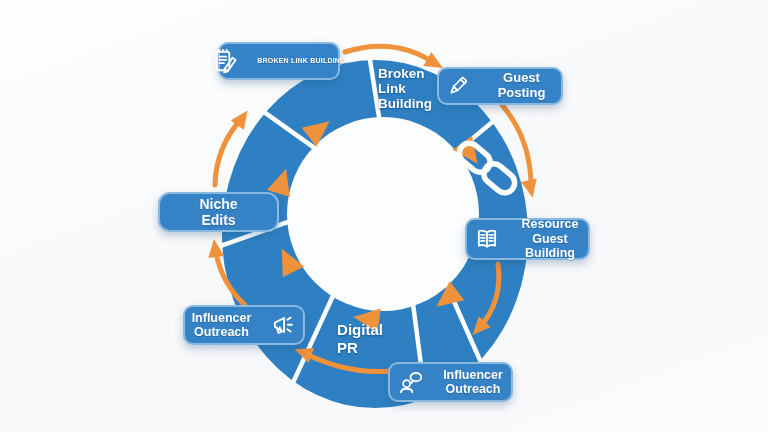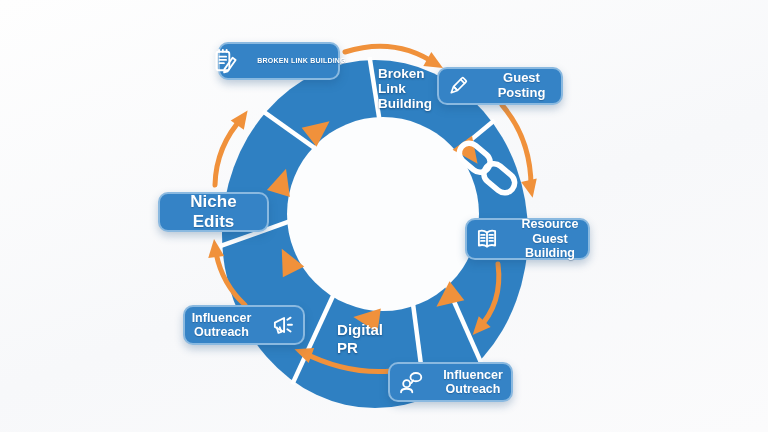--- a/index.html
+++ b/index.html
@@ -24,21 +24,21 @@
   }
   .badge .blabel{white-space:pre-line;text-align:center;line-height:1.15;text-shadow:0 1px 1px rgba(0,40,80,.3);}
   .badge .bicon{display:flex;align-items:center;flex:0 0 auto;}
   .badge .bicon svg{stroke:#fff;fill:none;stroke-width:1.7;stroke-linecap:round;stroke-linejoin:round;}
   #b-broken{left:218px;top:42px;width:122px;height:38px;}
   #b-broken .blabel{font-size:7px;letter-spacing:.2px;white-space:nowrap;}
   #b-guest{left:437px;top:67px;width:126px;height:38px;font-size:13px;}
   #b-resource{left:465px;top:218px;width:125px;height:42px;font-size:12.5px;}
   #b-inf-bottom{left:388px;top:362px;width:125px;height:40px;font-size:12.5px;}
   #b-inf-left{left:183px;top:305px;width:122px;height:40px;font-size:12.5px;}
-  #b-niche{left:158px;top:192px;width:111px;height:40px;font-size:17px;}
+  #b-niche{left:158px;top:192px;width:121px;height:40px;font-size:14px;border-radius:12px;}
 </style>
 </head>
 <body>
 
 <div class="stage">
 
   <svg class="ringsvg" id="ring-svg" width="768" height="432" viewBox="0 0 768 432">
       <ellipse cx="375" cy="234" rx="153" ry="174" fill="#2f80c2"></ellipse>
       <line x1="379.8241458000724" y1="122.05604391424319" x2="369.55567851440986" y2="57.107823617620056" stroke="#ffffff" stroke-width="4.5"></line>
       <line x1="452.710044323827" y1="154.8635399088384" x2="494.50293312656055" y2="120.22659308548255" stroke="#ffffff" stroke-width="4.5"></line>

